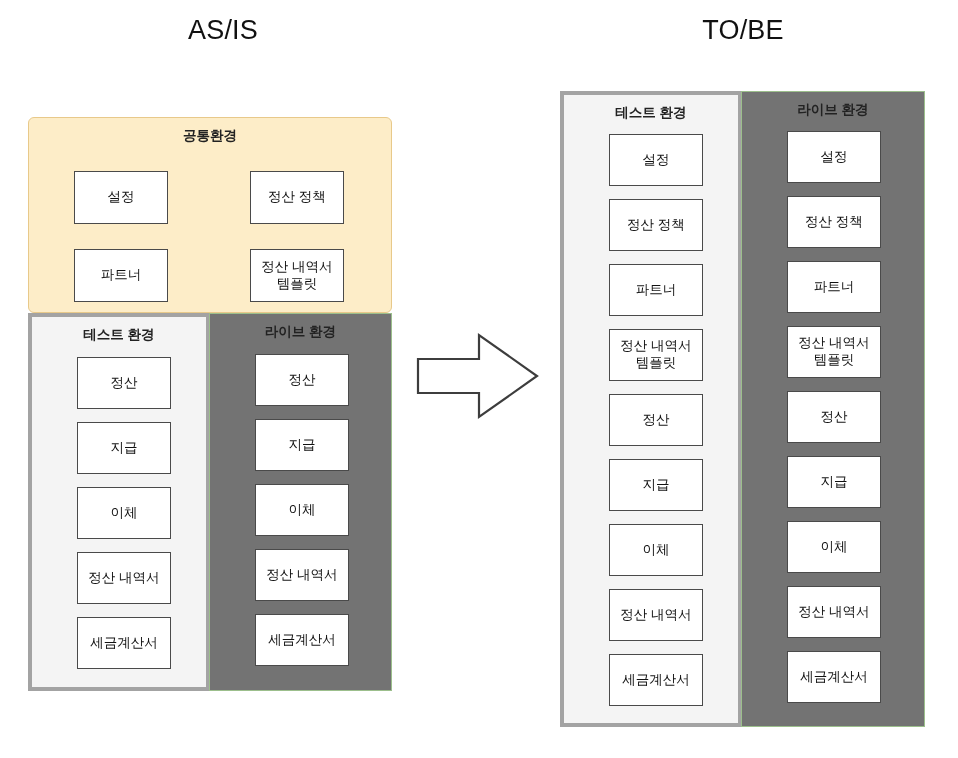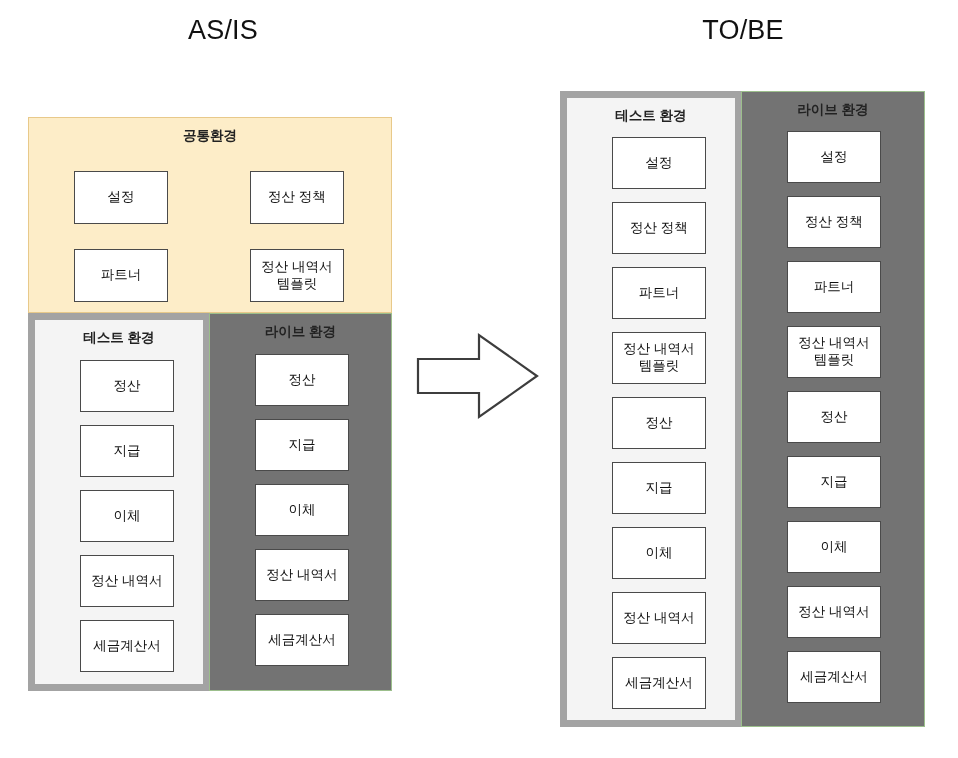--- a/index.html
+++ b/index.html
@@ -51,21 +51,21 @@
     white-space: nowrap;
   }
 
   
   .zone-common {
     background: #fdedc8;
     border: 1px solid #e8c98a;
   }
   .zone-test {
     background: #f4f4f4;
-    border: 7px solid #a3a3a3;
+    border: 4px solid #a3a3a3;
   }
   .zone-live {
     background: #737373;
     border: 1px solid #9cbf8c;
   }
 
   
   .node {
     position: absolute;
     box-sizing: border-box;
@@ -93,21 +93,21 @@
 </style>
 </head>
 <body>
 
 <div class="canvas">
 
   <div id="title-asis" class="diagram-title">AS/IS</div>
 
   <div id="title-tobe" class="diagram-title">TO/BE</div>
 
-  <div class="zone zone-common" style="left:28px; top:117px; width:364px; height:196px;">
+  <div class="zone zone-common" style="left:28px; top:117px; width:364px; height:196px;border-radius:6px;">
     <div class="zone-label" style="top:9px;">공통환경</div>
 
     <div class="node" style="left:45px;  top:53px;  width:94px; height:53px;">설정</div>
     <div class="node" style="left:221px; top:53px;  width:94px; height:53px;">정산 정책</div>
     <div class="node" style="left:45px;  top:131px; width:94px; height:53px;">파트너</div>
     <div class="node" style="left:221px; top:131px; width:94px; height:53px;">정산 내역서
 템플릿</div>
   </div>
 
   <div class="zone zone-test" style="left:28px; top:313px; width:182px; height:378px;">

